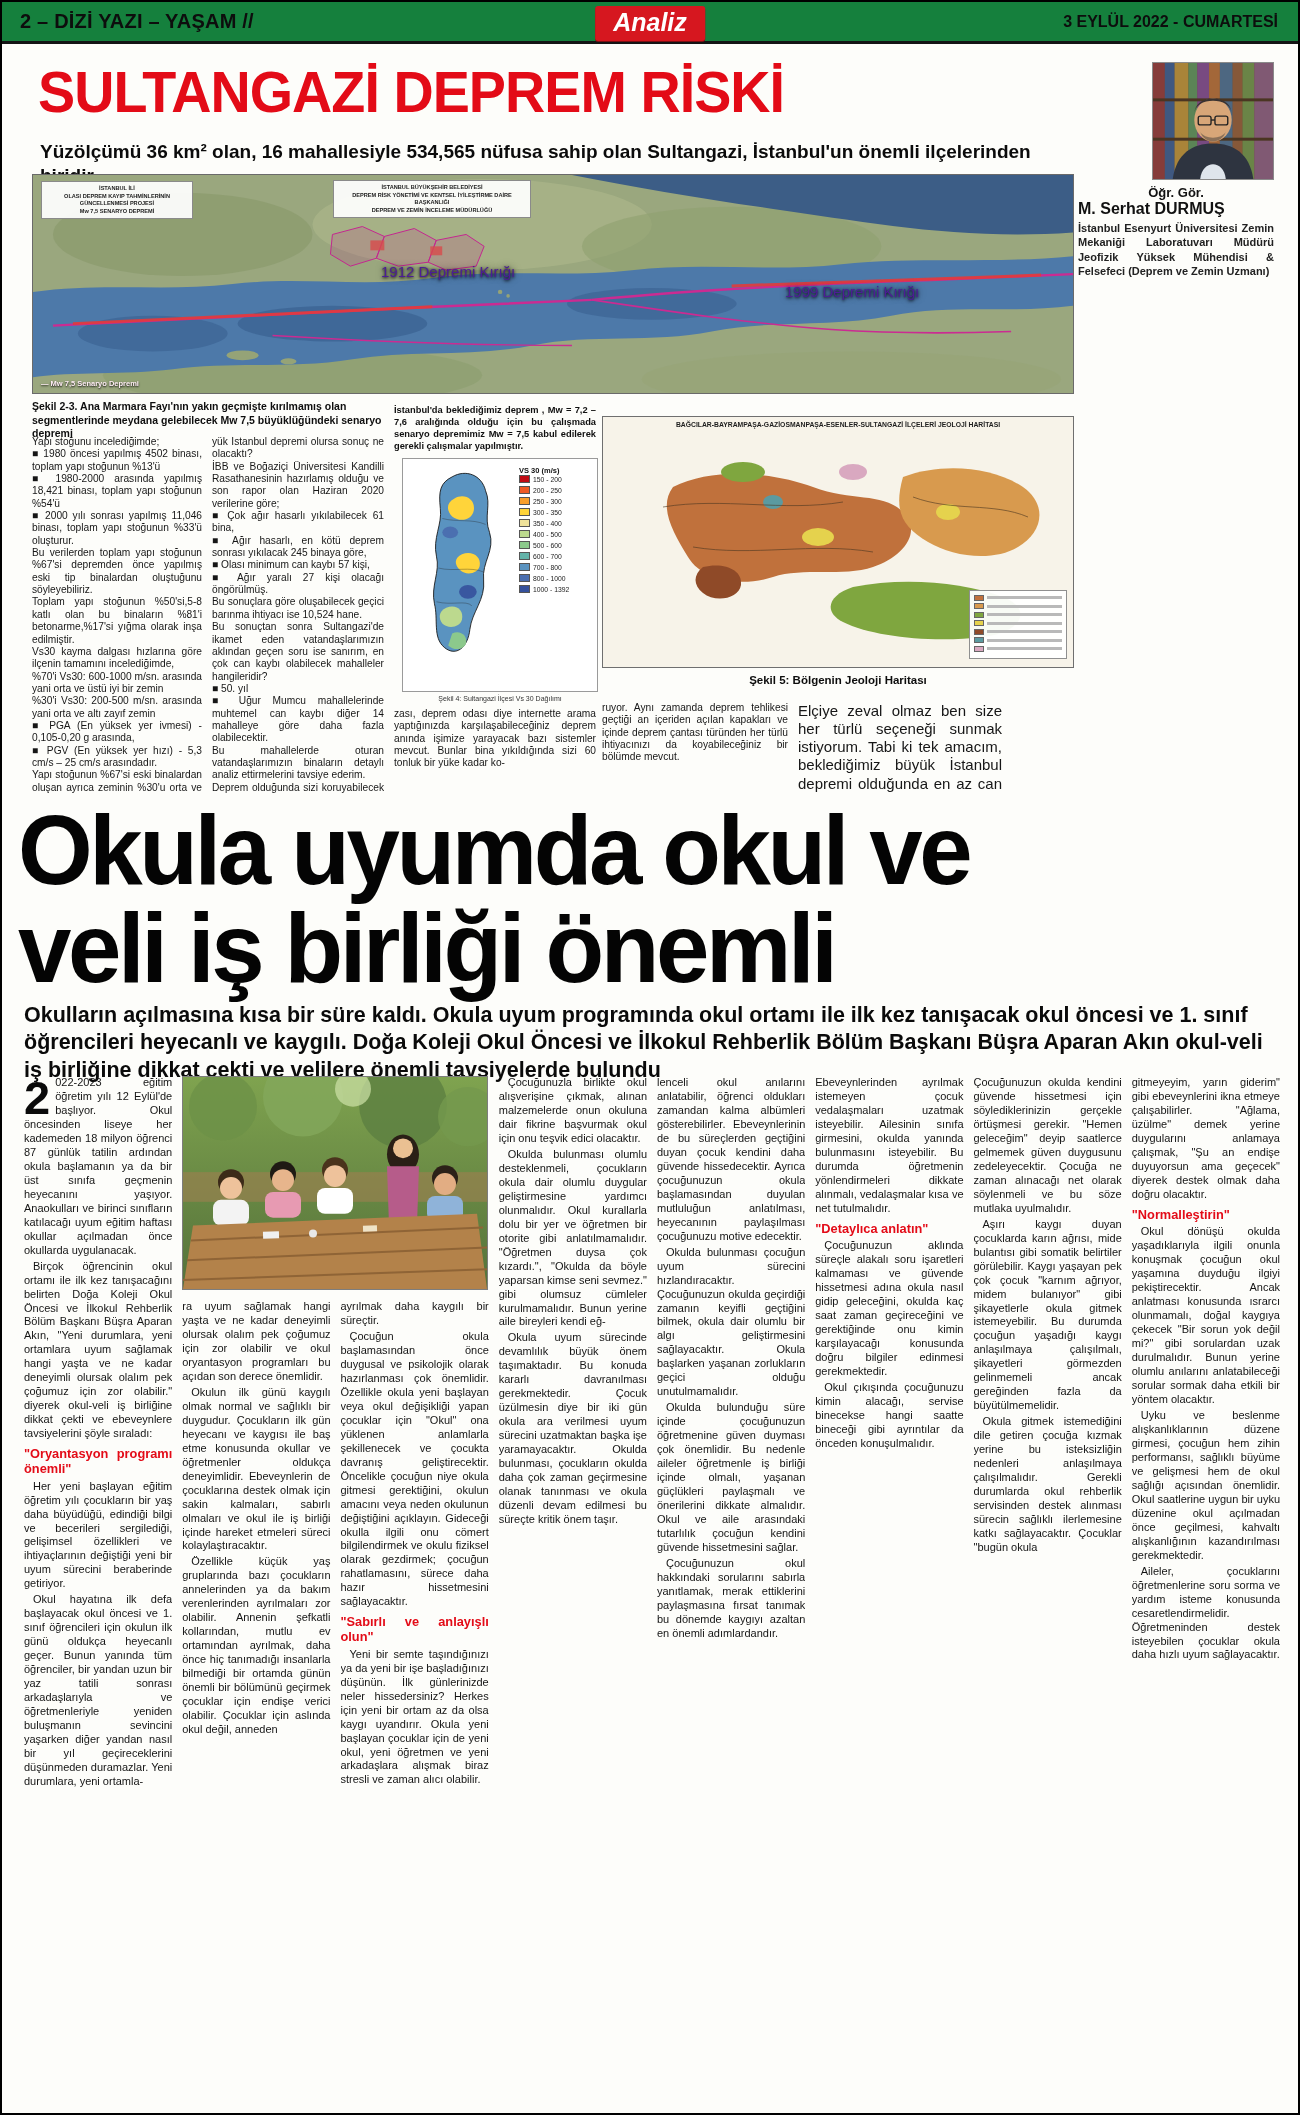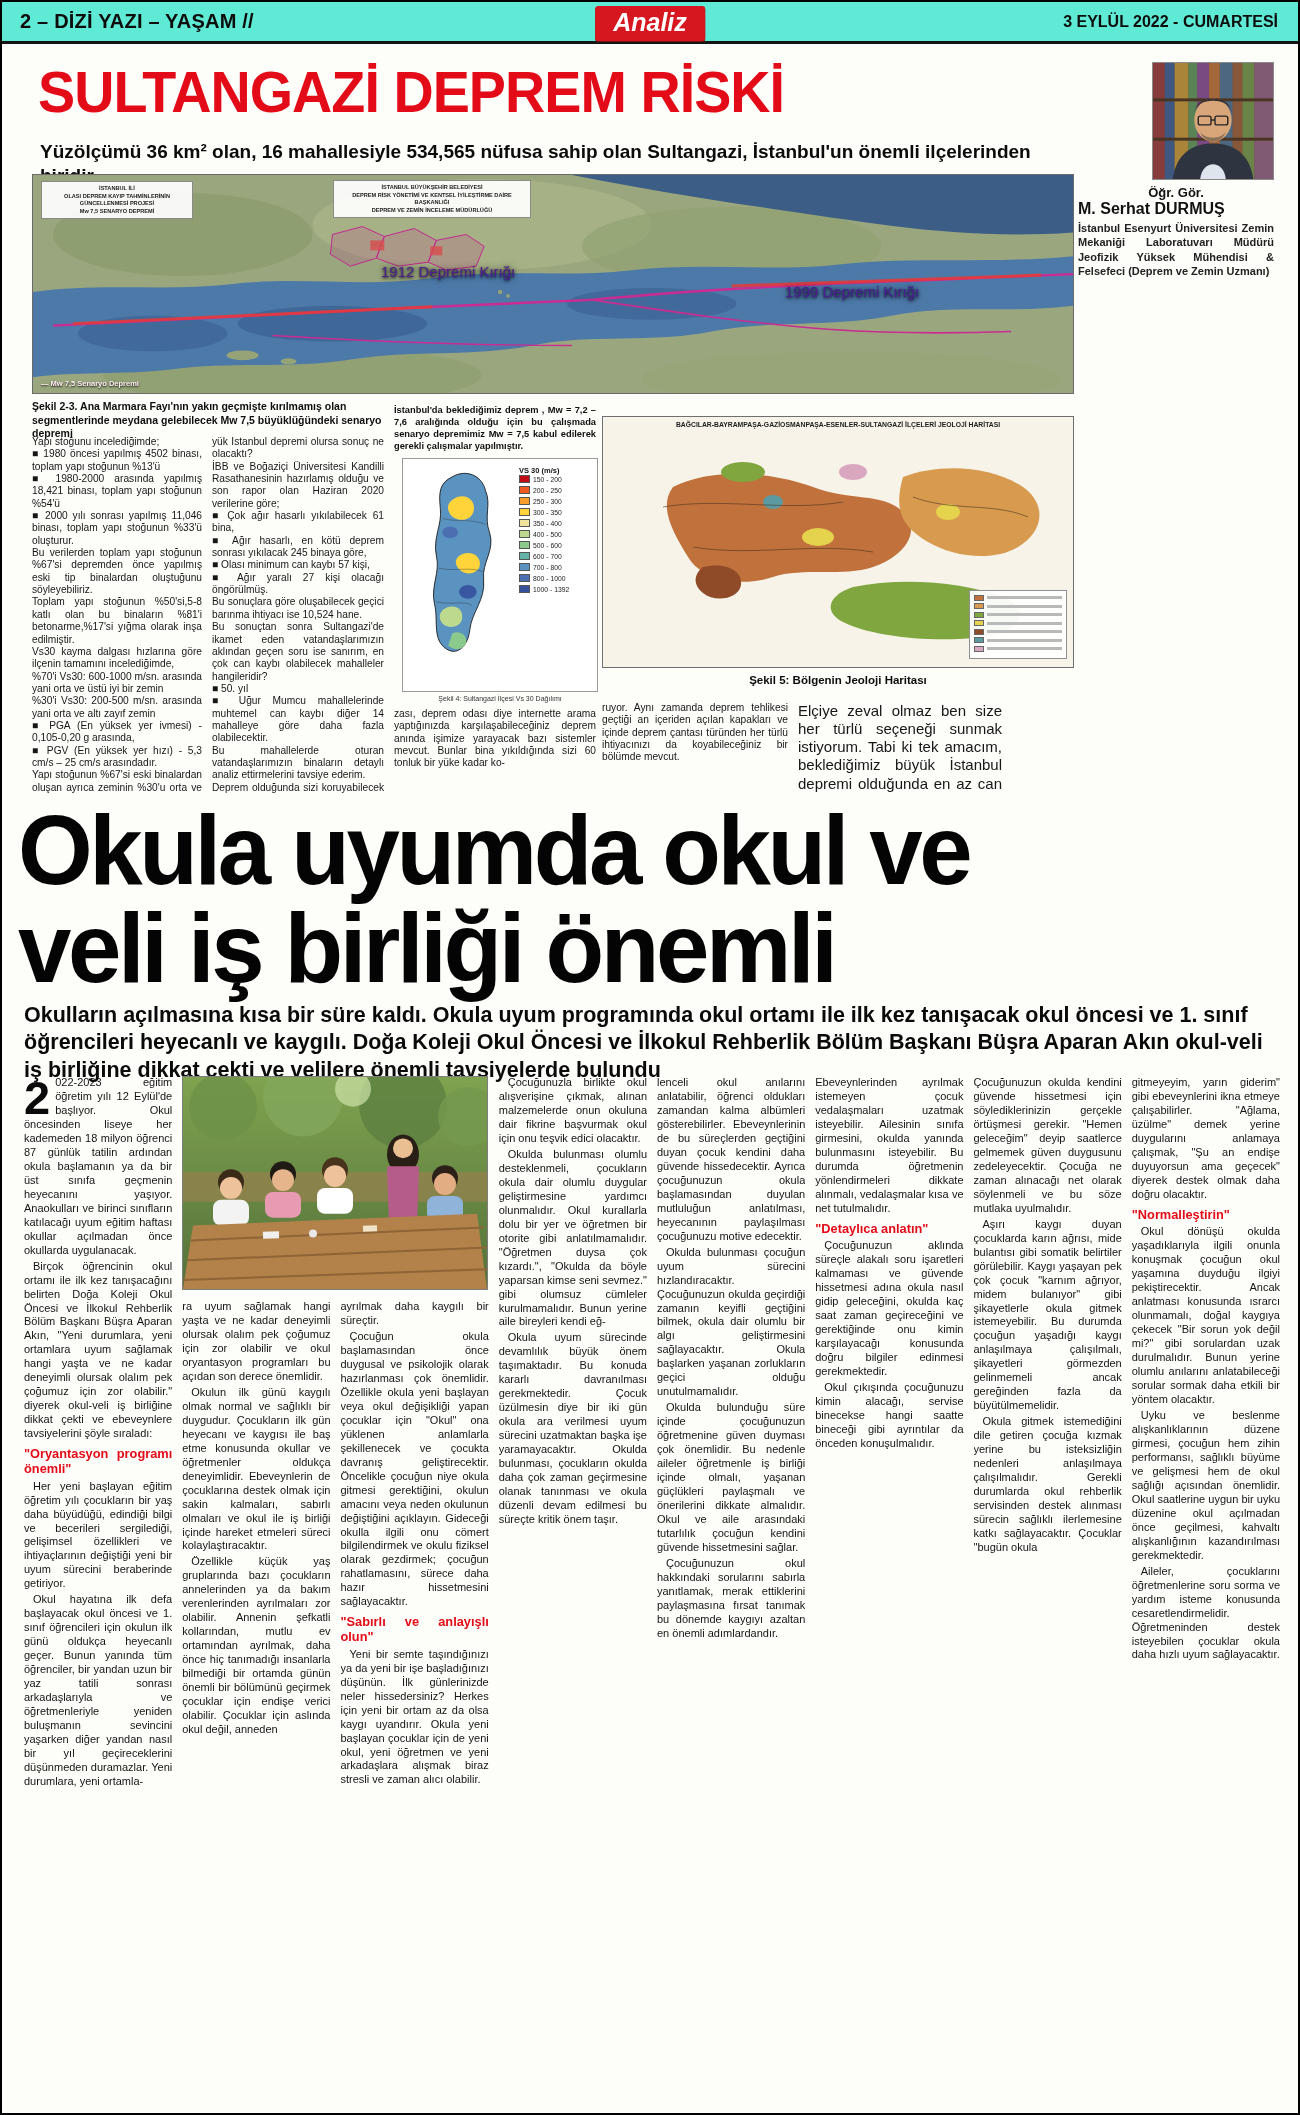--- a/index.html
+++ b/index.html
@@ -1,21 +1,21 @@
 <!DOCTYPE html>
 <html lang="tr"><head>
 <meta charset="utf-8">
 <style>
   *{margin:0;padding:0;box-sizing:border-box}
   body{background:#9a9a9a;font-family:"Liberation Sans",sans-serif}
   .page{position:relative;width:1300px;height:2115px;margin:0 auto;background:#fdfdfa;color:#111;
         border:2px solid #000;overflow:hidden}
 
   
-  .hdr{position:absolute;top:0;left:0;right:0;height:42px;background:#5eead4;border-bottom:3px solid #141414}
+  .hdr{position:absolute;top:0;left:0;right:0;height:42px;background:#15803d;border-bottom:3px solid #141414}
   .hdr-left{position:absolute;left:18px;top:8px;font-size:20px;font-weight:800;letter-spacing:.2px;color:#0d0d0d}
   .hdr-logo{position:absolute;left:50%;top:4px;transform:translateX(-50%);background:#d6171f;color:#fff;
             font-style:italic;font-weight:900;font-size:25px;padding:2px 18px 4px;border-radius:3px;
             box-shadow:0 1px 0 #7c0e12}
   .hdr-right{position:absolute;right:20px;top:11px;font-size:16px;font-weight:800;color:#0d0d0d}
 
   
   .a1{position:absolute;left:0;top:42px;width:1300px;height:752px}
   .a1-headline{position:absolute;left:36px;top:14px;font-size:58px;font-weight:900;color:#e30b17;
                letter-spacing:-1px;transform:scaleX(.96);transform-origin:left;white-space:nowrap}

